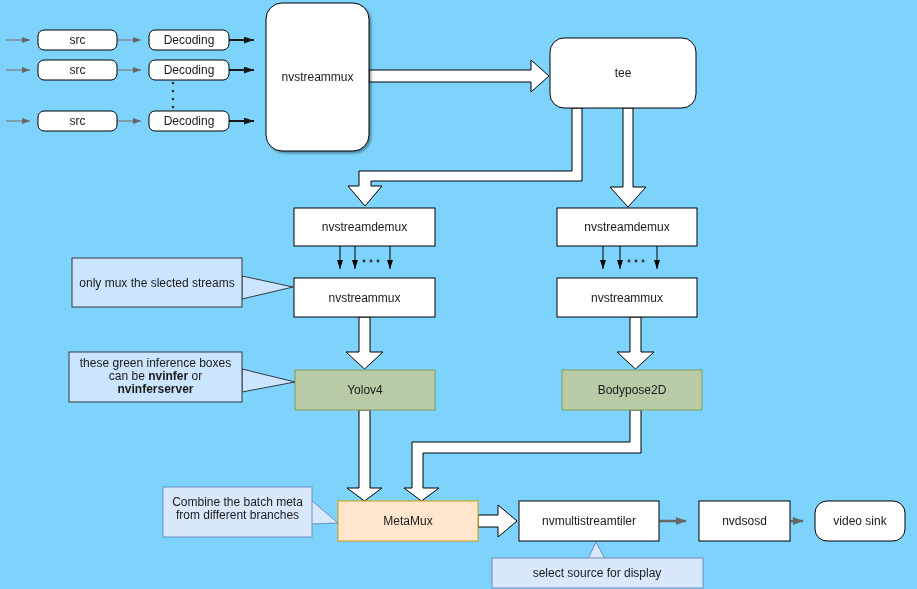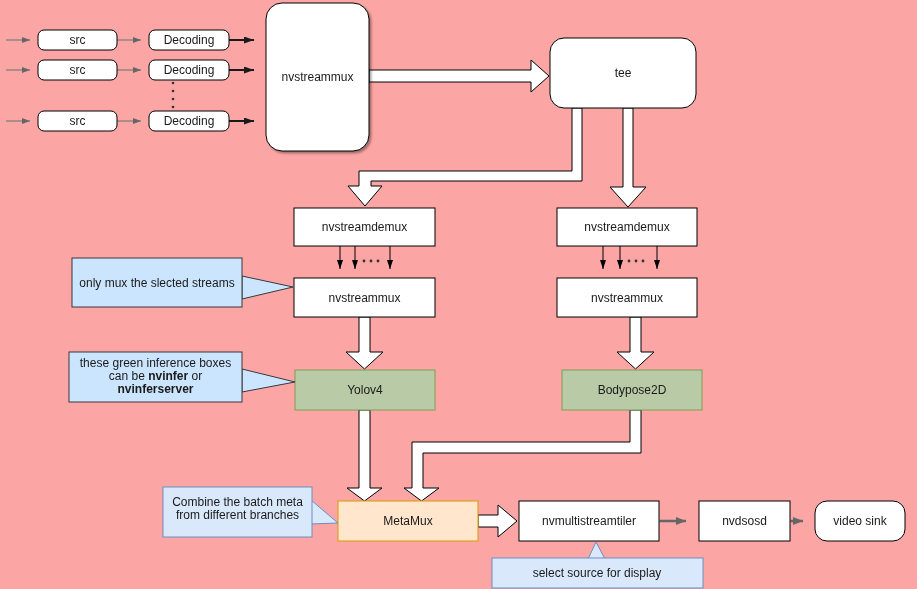--- a/index.html
+++ b/index.html
@@ -1,16 +1,16 @@
 <!DOCTYPE html>
 <html><head>
 <meta charset="utf-8">
 <style>
   html,body{margin:0;padding:0;background:#ffffff;}
-  .stage{position:relative;width:917px;height:589px;background:#fca5a5;overflow:hidden;}
+  .stage{position:relative;width:917px;height:589px;background:#7dd3fc;overflow:hidden;}
   svg{display:block;}
   .lbl{font-family:"Liberation Sans",sans-serif;font-size:12px;fill:#1a1a1a;text-anchor:middle;}
   .note-t{font-family:"Liberation Sans",sans-serif;font-size:12px;fill:#1a1a1a;text-anchor:middle;}
   .bold{font-weight:bold;}
   .node{stroke:#000;stroke-width:1;}
   .green{stroke:#7e9d55;stroke-width:1;}
   .orange{stroke:#d79b00;stroke-width:1;}
   .note-dark{stroke:#36393d;stroke-width:1;}
   .note-light{stroke:#6c8ebf;stroke-width:1;}
   .hollow{fill:#ffffff;stroke:#000;stroke-width:1;}

